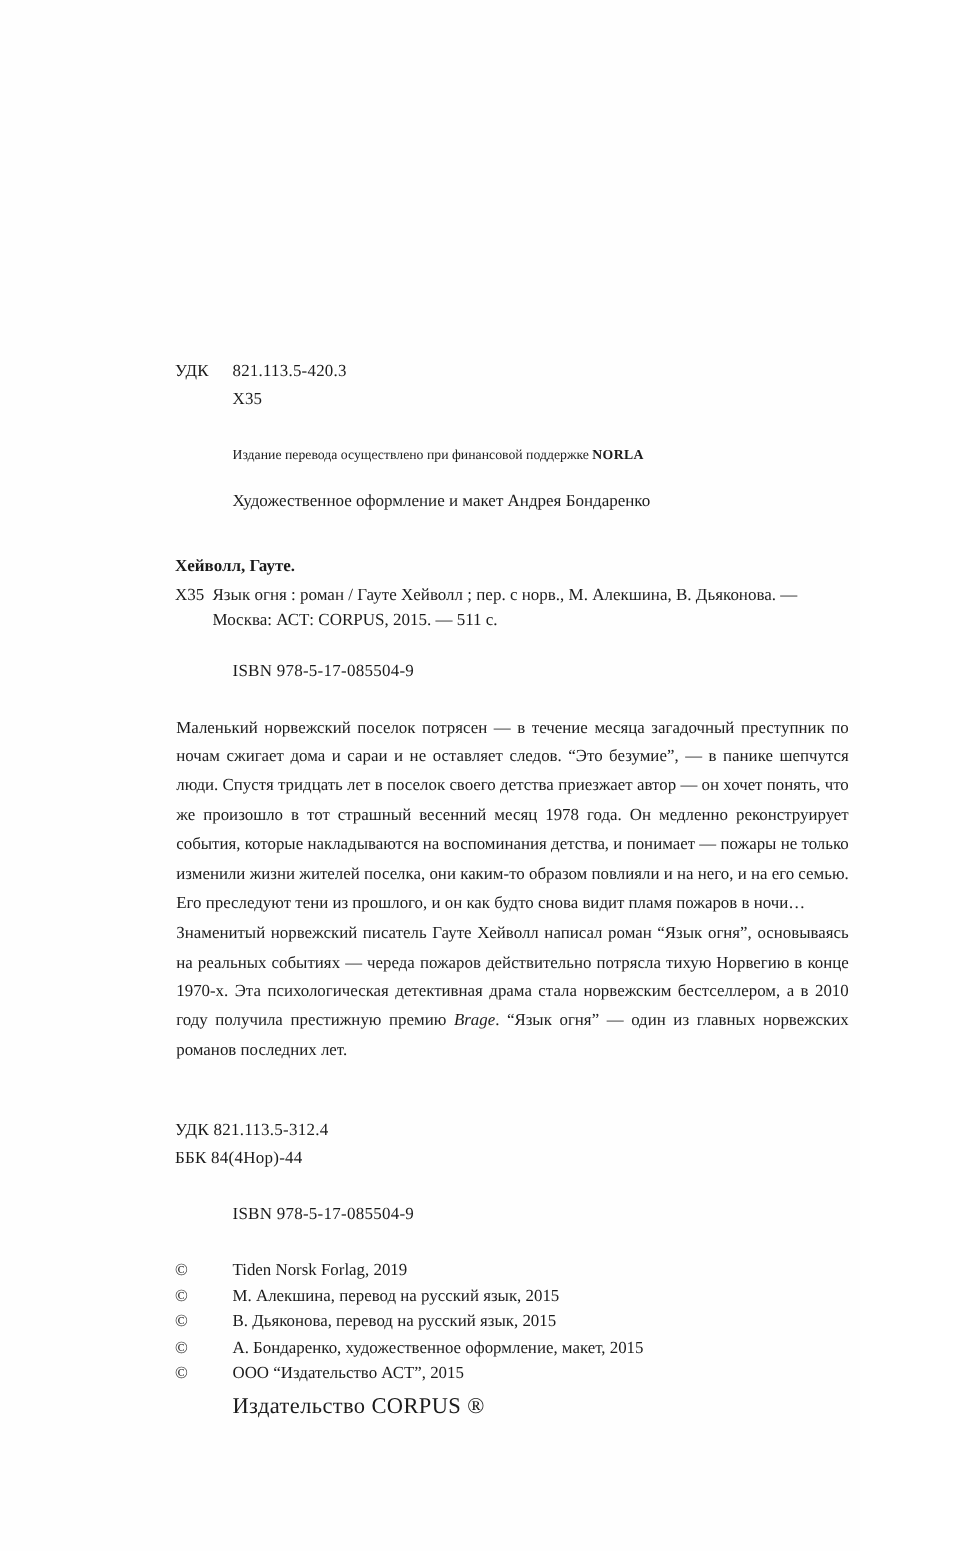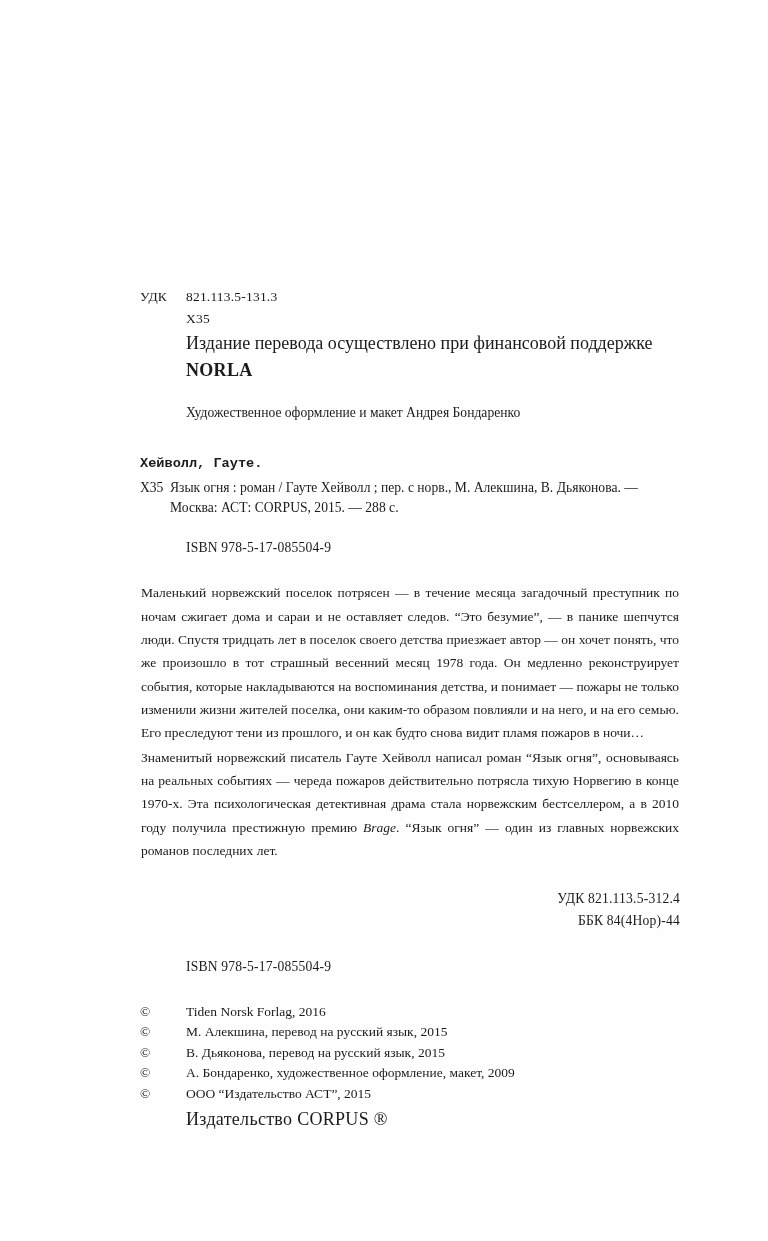--- a/index.html
+++ b/index.html
@@ -46,22 +46,23 @@
   }
   .class-val {
     flex: 1 1 auto;
   }
   .class-row.indent .class-key {
     visibility: hidden;
   }
 
   
   .support {
-    padding-left: 46px;
-    font-size: 18px;
+    margin-top: 26px;
+    padding-left: 46px;
+    font-size: 11px;
     line-height: 1.5;
   }
   .support .norla {
     font-weight: bold;
     letter-spacing: 0.3px;
   }
   .design {
     margin-top: 19px;
     padding-left: 46px;
     font-size: 13.6px;
@@ -70,21 +71,20 @@
 
   
   .record {
     margin-top: 31px;
     font-size: 13.6px;
     line-height: 1.5;
   }
   .record-author {
     font-weight: bold;
     margin-bottom: 3px;
-    font-family: Liberation Mono, monospace;
   }
   .record-body {
     display: flex;
     align-items: baseline;
   }
   .record-sig {
     flex: 0 0 30px;
     width: 30px;
   }
   .record-text {
@@ -109,22 +109,21 @@
   }
   .blurb p {
     margin: 1px;
   }
   .blurb em {
     font-style: italic;
   }
 
   
   .class-right {
-    margin-top: 26px;
-    text-align: right;
+    margin-top: 42px;
     font-size: 13.6px;
     line-height: 1.6;
     letter-spacing: 0.2px;
   }
 
   .isbn-bottom {
     margin-top: 27px;
     padding-left: 46px;
     font-size: 13.6px;
     letter-spacing: 0.2px;
@@ -159,72 +158,72 @@
 </style>
 </head>
 <body>
 
 <div class="page">
   <div class="content">
 
     <div class="class-block">
       <div class="class-row">
         <span class="class-key">УДК</span>
-        <span class="class-val">821.113.5-131.3</span>
+        <span class="class-val">821.113.5-420.3</span>
       </div>
       <div class="class-row indent">
         <span class="class-key"></span>
         <span class="class-val">Х35</span>
       </div>
     </div>
 
     <div class="support">
       <span>Издание перевода осуществлено при финансовой поддержке </span><span class="norla">NORLA</span>
     </div>
 
     <div class="design">Художественное оформление и макет Андрея Бондаренко</div>
 
     <div class="record">
       <div class="record-author">Хейволл, Гауте.</div>
       <div class="record-body">
         <span class="record-sig">Х35</span>
-        <span class="record-text">Язык огня : роман / Гауте Хейволл ; пер. с норв., М. Алекшина, В. Дьяконова. — Москва: АСТ: CORPUS, 2015. — 288 с.</span>
+        <span class="record-text">Язык огня : роман / Гауте Хейволл ; пер. с норв., М. Алекшина, В. Дьяконова. — Москва: АСТ: CORPUS, 2015. — 511 с.</span>
       </div>
     </div>
 
     <div class="isbn-top">ISBN 978-5-17-085504-9</div>
 
     <div class="blurb">
       <p>Маленький норвежский поселок потрясен — в течение месяца загадочный преступник по ночам сжигает дома и сараи и не оставляет следов. “Это безумие”, — в панике шепчутся люди. Спустя тридцать лет в поселок своего детства приезжает автор — он хочет понять, что же произошло в тот страшный весенний месяц 1978 года. Он медленно реконструирует события, которые накладываются на воспоминания детства, и понимает — пожары не только изменили жизни жителей поселка, они каким-то образом повлияли и на него, и на его семью. Его преследуют тени из прошлого, и он как будто снова видит пламя пожаров в ночи…</p>
       <p><span>Знаменитый норвежский писатель Гауте Хейволл написал роман “Язык огня”, основываясь на реальных событиях — череда пожаров действительно потрясла тихую Норвегию в конце 1970-х. Эта психологическая детективная драма стала норвежским бестселлером, а в 2010 году получила престижную премию </span><em>Brage</em><span>. “Язык огня” — один из главных норвежских романов последних лет.</span></p>
     </div>
 
     <div class="class-right">
       <div>УДК 821.113.5-312.4</div>
       <div>ББК 84(4Нор)-44</div>
     </div>
 
     <div class="isbn-bottom">ISBN 978-5-17-085504-9</div>
 
     <div class="copyrights">
       <div class="cr-row">
         <span class="cr-mark">©</span>
-        <span class="cr-text">Tiden Norsk Forlag, 2016</span>
+        <span class="cr-text">Tiden Norsk Forlag, 2019</span>
       </div>
       <div class="cr-row">
         <span class="cr-mark">©</span>
         <span class="cr-text">М. Алекшина, перевод на русский язык, 2015</span>
       </div>
       <div class="cr-row">
         <span class="cr-mark">©</span>
         <span class="cr-text">В. Дьяконова, перевод на русский язык, 2015</span>
       </div>
       <div class="cr-row">
         <span class="cr-mark">©</span>
-        <span class="cr-text">А. Бондаренко, художественное оформление, макет, 2009</span>
+        <span class="cr-text">А. Бондаренко, художественное оформление, макет, 2015</span>
       </div>
       <div class="cr-row">
         <span class="cr-mark">©</span>
         <span class="cr-text">ООО “Издательство АСТ”, 2015</span>
       </div>
       <div class="publisher smallcaps">Издательство CORPUS ®</div>
     </div>
 
   </div>
 </div>

